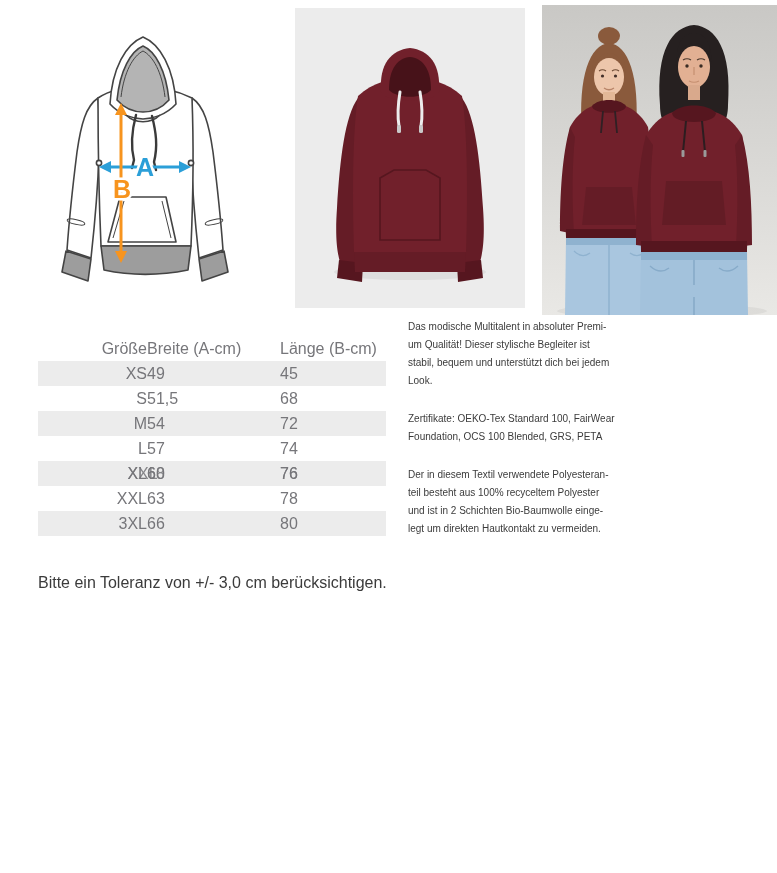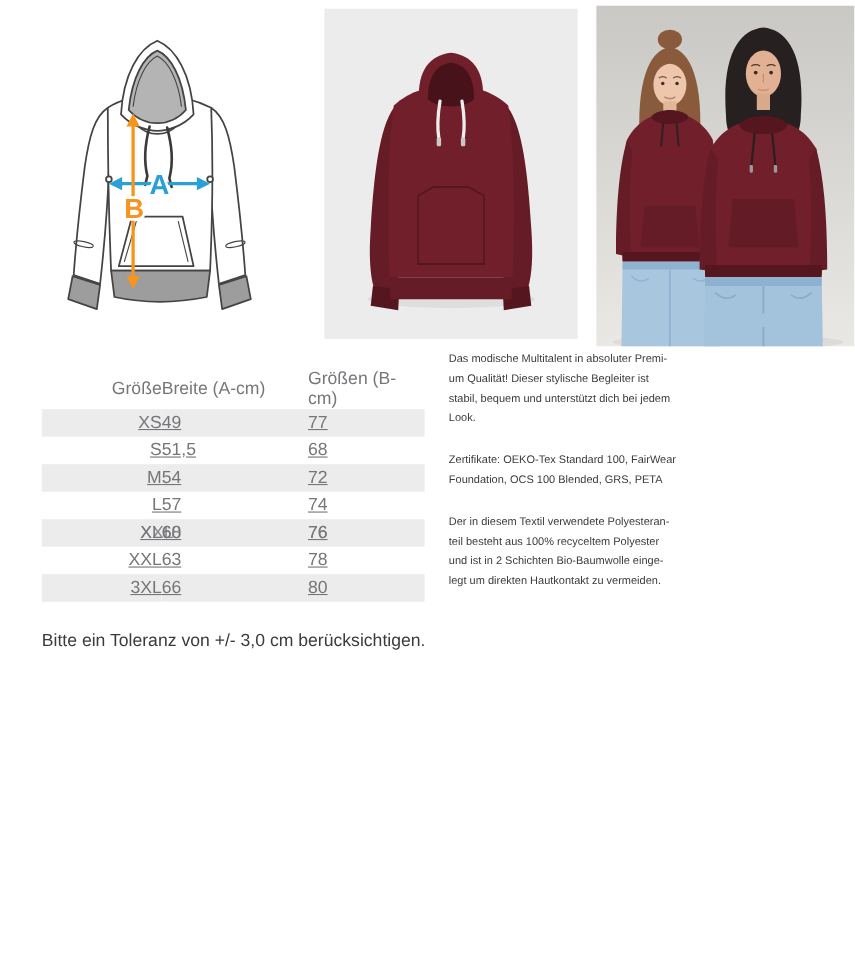--- a/index.html
+++ b/index.html
@@ -17,21 +17,21 @@
 
   
   table.size-table{
     left:38px;top:336px;width:348px;border-collapse:collapse;table-layout:fixed;
     font-size:16px;color:var(--table-text,#76767a);
   }
   .size-table th,.size-table td{height:25px;text-align:left;font-weight:400;padding:0;vertical-align:middle;}
   .size-table th:nth-child(1),.size-table td:nth-child(1){width:92px;padding-left:17px;text-align:right;}
   .size-table th:nth-child(2),.size-table td:nth-child(2){width:133px;margin-left:40px;}
   .size-table tbody tr:nth-child(odd){background:var(--stripe,#ececec);}
-  .cellwrap{position:relative;display:inline-block;line-height:1;text-decoration:underline;}
+  .cellwrap{position:relative;display:inline-block;line-height:1;}
   .cellghost{position:absolute;left:0;top:0;opacity:.85;}
 
   .tolerance-note{left:38px;top:574px;font-size:16px;color:var(--body-text,#3b3b3b);}
 
   
   .description{left:408px;top:318px;width:358px;font-size:10px;line-height:18px;color:var(--body-text,#3b3b3b);}
   .description p{margin:0 0 20px 0;white-space:pre-wrap;}
   .description p:last-child{margin-bottom:0;}
 
   
@@ -174,28 +174,28 @@
         <path d="M108,261 q10,9 19,2 M196,261 q-10,9 -19,2" stroke="#87abc9" stroke-width="1.4" fill="none"></path>
       </g>
     </svg>
   </div>
 
   <table class="abs size-table">
     <thead>
       <tr>
         <th>Größe</th>
         <th>Breite (A-cm)</th>
-        <th>Größen (B-cm)</th>
+        <th>Länge (B-cm)</th>
       </tr>
     </thead>
     <tbody>
         <tr>
           <td><span class="cellwrap"><span class="cellbase">XS</span></span></td>
           <td><span class="cellwrap"><span class="cellbase">49</span></span></td>
-          <td><span class="cellwrap"><span class="cellbase">77</span></span></td>
+          <td><span class="cellwrap"><span class="cellbase">45</span></span></td>
         </tr>
         <tr>
           <td><span class="cellwrap"><span class="cellbase">S</span></span></td>
           <td><span class="cellwrap"><span class="cellbase">51,5</span></span></td>
           <td><span class="cellwrap"><span class="cellbase">68</span></span></td>
         </tr>
         <tr>
           <td><span class="cellwrap"><span class="cellbase">M</span></span></td>
           <td><span class="cellwrap"><span class="cellbase">54</span></span></td>
           <td><span class="cellwrap"><span class="cellbase">72</span></span></td>

